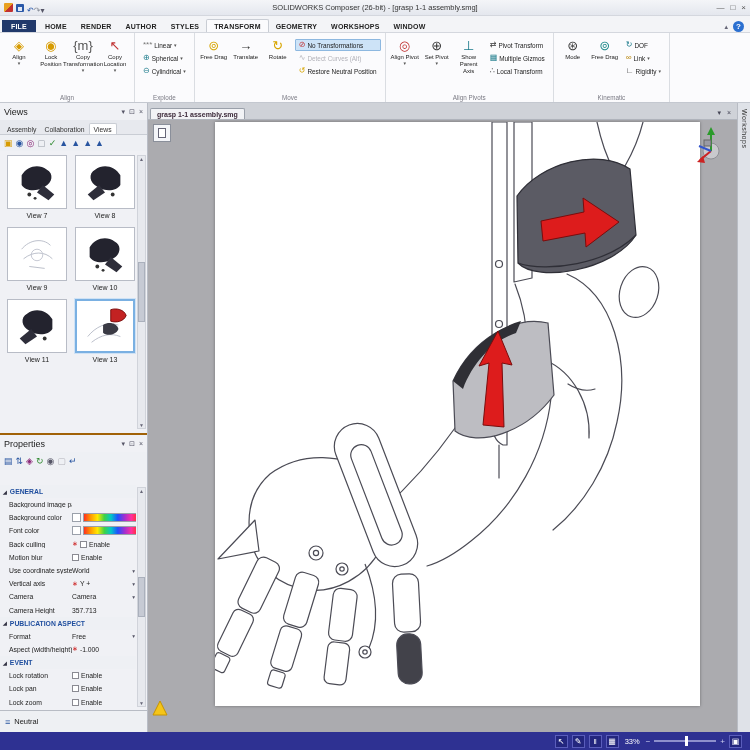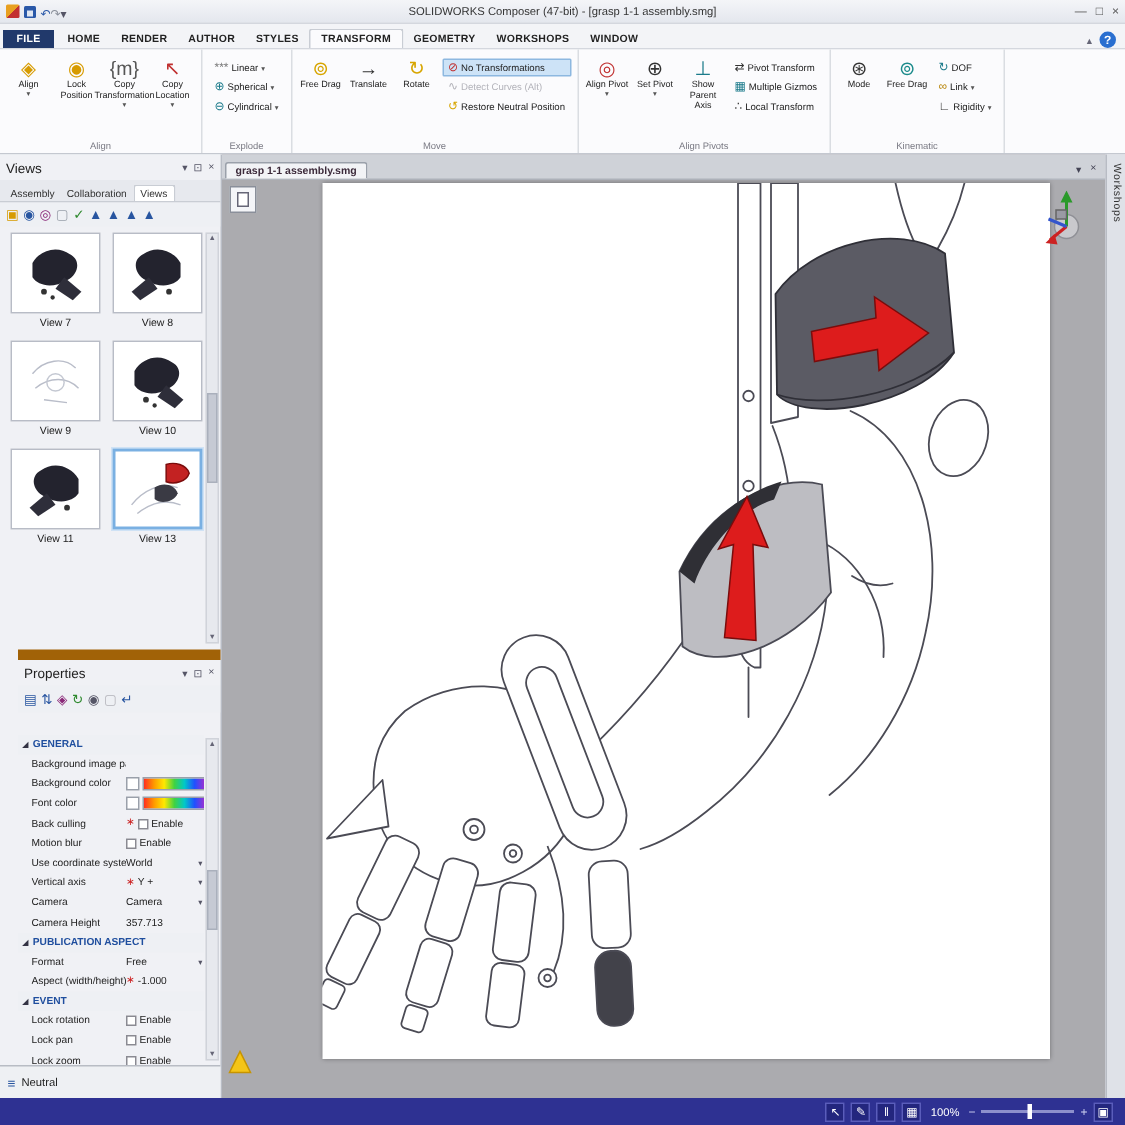--- a/index.html
+++ b/index.html
@@ -56,21 +56,21 @@
 
   .views-sec { position:absolute; top:0; left:0; right:0; height:330px; overflow:hidden; }
   .thumbgrid { position:absolute; top:52px; left:5px; right:13px; bottom:2px; display:grid; grid-template-columns:64px 64px; column-gap:4px; row-gap:8px; align-content:start; }
   .thumb { text-align:center; }
   .tbox { width:60px; height:54px; margin:0 auto; background:#fff; border:1px solid #b8bcc6; display:flex; align-items:center; justify-content:center; }
   .thumb.selected .tbox { border:2px solid #7ab0e2; box-shadow:0 0 0 1px #cfe2f5; }
   .tlabel { font-size:7px; color:#222; margin-top:3px; }
   .vscroll { position:absolute; right:1px; width:9px; background:#e7e9ee; border:1px solid #d0d3da; display:flex; flex-direction:column; align-items:center; justify-content:space-between; font-size:5px; color:#667; }
   .vscroll .sthumb { width:7px; background:#c6cad4; border:1px solid #aab0bc; }
 
-  .props-sec { position:absolute; top:330px; left:0; right:0; bottom:22px; border-top:7px solid #a16207; overflow:hidden;margin-left:12px; }
+  .props-sec { position:absolute; top:330px; left:0; right:0; bottom:22px; border-top:2px solid #a16207; overflow:hidden; }
   .prows { position:absolute; top:50px; left:0; right:11px; bottom:0; overflow:hidden; }
   .psec { height:13px; display:flex; align-items:center; gap:3px; padding-left:3px; font-size:6.8px; font-weight:bold; color:#1f4e9e; background:#eef0f4; }
   .psec .tri { font-size:5px; color:#334; }
   .prow { height:13.2px; display:flex; align-items:center; font-size:6.8px; color:#222; padding-left:9px; }
   .plabel { width:63px; flex:none; white-space:nowrap; overflow:hidden; }
   .pval { flex:1; display:flex; align-items:center; gap:2px; position:relative; padding-right:8px; }
   .req { color:#cc2222; font-size:7px; line-height:6px; }
   .ddarrow { position:absolute; right:1px; font-size:5.5px; color:#556; }
   .cbox { width:7px; height:7px; border:1px solid #8a8a92; background:#fff; flex:none; }
   .swpre { width:9px; height:9px; border:1px solid #9aa0aa; background:#fff; flex:none; }
@@ -108,21 +108,21 @@
 <body>
 
 <div class="app">
 
   <div class="titlebar">
     <div class="qat">
       <span class="app-swatch"></span>
       <span class="floppy"></span>
       <span id="qat-extra"><span class="qic" style="color: rgb(42, 88, 168);">↶</span><span class="qic" style="color: rgb(138, 143, 154);">↷</span><span class="qic" style="color: rgb(85, 85, 102);">▾</span></span>
     </div>
-    <span class="win-title">SOLIDWORKS Composer (47-bit) - [grasp 1-1 assembly.smg]</span>
+    <span class="win-title">SOLIDWORKS Composer (26-bit) - [grasp 1-1 assembly.smg]</span>
     <span class="winctl" id="winctl">
         <span>—</span>
         <span>□</span>
         <span>×</span>
       </span>
   </div>
 
   <div class="menurow" id="menurow">
       <div class="mtab file">FILE</div>
       <div class="mtab">HOME</div>
@@ -620,21 +620,21 @@
       <span class="wlabel">Workshops</span>
     </div>
   </div>
 
   <div class="statusbar">
     <div class="sb-right" id="sb-right">
         <span class="sb-box">↖</span>
         <span class="sb-box">✎</span>
         <span class="sb-box">‖</span>
         <span class="sb-box">▦</span>
-        <span class="sb-zoom">100%</span>
+        <span class="sb-zoom">33%</span>
         <span class="sb-sign">−</span>
         <span class="sb-slider">
           <span class="knob"></span>
         </span>
         <span class="sb-sign">+</span>
         <span class="sb-box">▣</span>
       </div>
   </div>
 </div>
 

